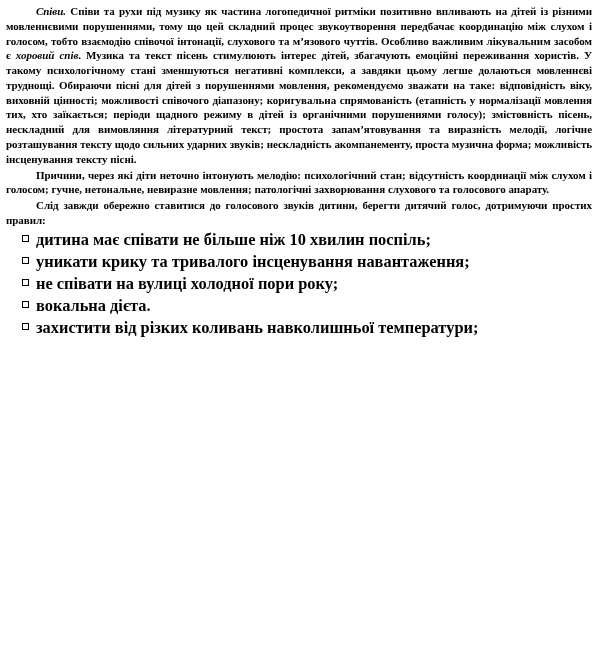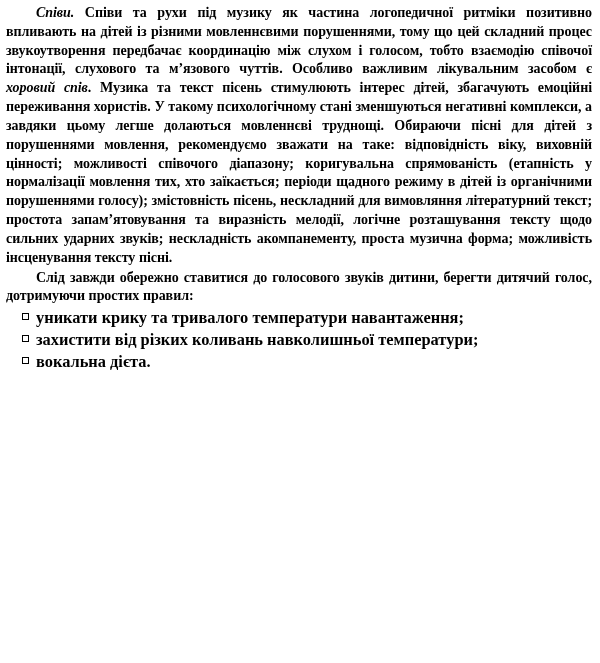--- a/index.html
+++ b/index.html
@@ -15,21 +15,21 @@
     overflow: hidden;
   }
   .page {
     width: 600px;
     height: 663px;
     box-sizing: border-box;
     padding: 4px 8px 0 6px;
     position: relative;
   }
   .para {
-    font-size: 14px;
+    font-size: 11px;
     line-height: 1.345;
     text-align: justify;
     text-justify: inter-word;
     font-weight: bold;
     margin: 0 0 0 0;
     letter-spacing: -0.05px;
     word-spacing: 0.2px;
   }
   .para.first {
     text-indent: 30px;
@@ -73,27 +73,30 @@
 </style>
 </head>
 <body>
 
 <div class="page">
 
   <p class="para first">
     <span class="lead-italic">Співи.</span><span> Співи та рухи під музику як частина логопедичної ритміки позитивно впливають на дітей із різними мовленнєвими порушеннями, тому що цей складний процес звукоутворення передбачає координацію між слухом і голосом, тобто взаємодію співочої інтонації, слухового та м’язового чуттів. Особливо важливим лікувальним засобом є </span><span class="ital">хоровий спів</span><span>. Музика та текст пісень стимулюють інтерес дітей, збагачують емоційні переживання хористів. У такому психологічному стані зменшуються негативні комплекси, а завдяки цьому легше долаються мовленнєві труднощі. Обираючи пісні для дітей з порушеннями мовлення, рекомендуємо зважати на таке: відповідність віку, виховній цінності; можливості співочого діапазону; коригувальна спрямованість (етапність у нормалізації мовлення тих, хто заїкається; періоди щадного режиму в дітей із органічними порушеннями голосу); змістовність пісень, нескладний для вимовляння літературний текст; простота запам’ятовування та виразність мелодії, логічне розташування тексту щодо сильних ударних звуків; нескладність акомпанементу, проста музична форма; можливість інсценування тексту пісні.</span>
   </p>
 
+  <p class="para indent">
+    <span>Причини, через які діти неточно інтонують мелодію: психологічний стан; відсутність координації між слухом і голосом; гучне, нетональне, невиразне мовлення; патологічні захворювання слухового та голосового апарату.</span>
+  </p>
 
   <p class="para indent">
     <span>Слід завжди обережно ставитися до голосового звуків дитини, берегти дитячий голос, дотримуючи простих правил:</span>
   </p>
 
   <ul class="bullets">
+    <li><span class="bullet-mark"></span><span>дитина має співати не більше ніж 10 хвилин поспіль;</span></li>
+    <li><span class="bullet-mark"></span><span>уникати крику та тривалого інсценування навантаження;</span></li>
     <li><span class="bullet-mark"></span></li>
-    <li><span class="bullet-mark"></span><span>уникати крику та тривалого температури навантаження;</span></li>
-    <li><span class="bullet-mark"></span></li>
-    <li><span class="bullet-mark"></span></li>
+    <li><span class="bullet-mark"></span><span>не співати на вулиці холодної пори року;</span></li>
+    <li><span class="bullet-mark"></span><span>вокальна дієта.</span></li>
     <li><span class="bullet-mark"></span><span>захистити від різких коливань навколишньої температури;</span></li>
-    <li><span class="bullet-mark"></span><span>вокальна дієта.</span></li>
   </ul>
 
 </div>
 
 </body></html>

